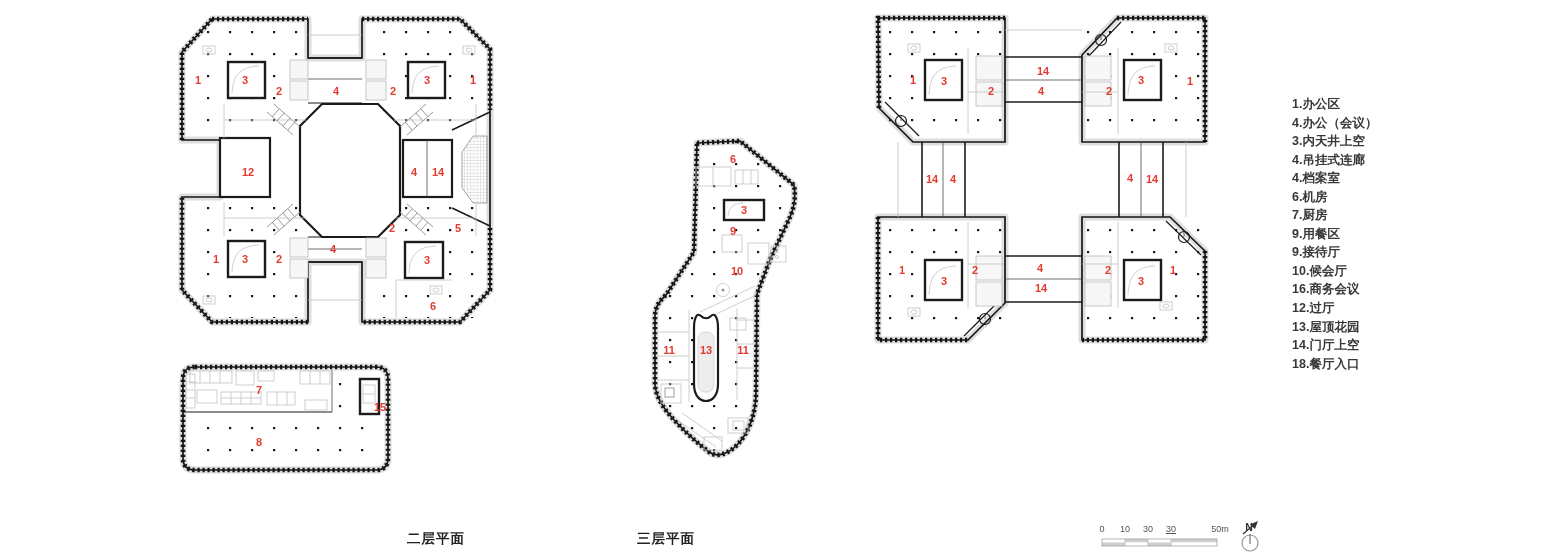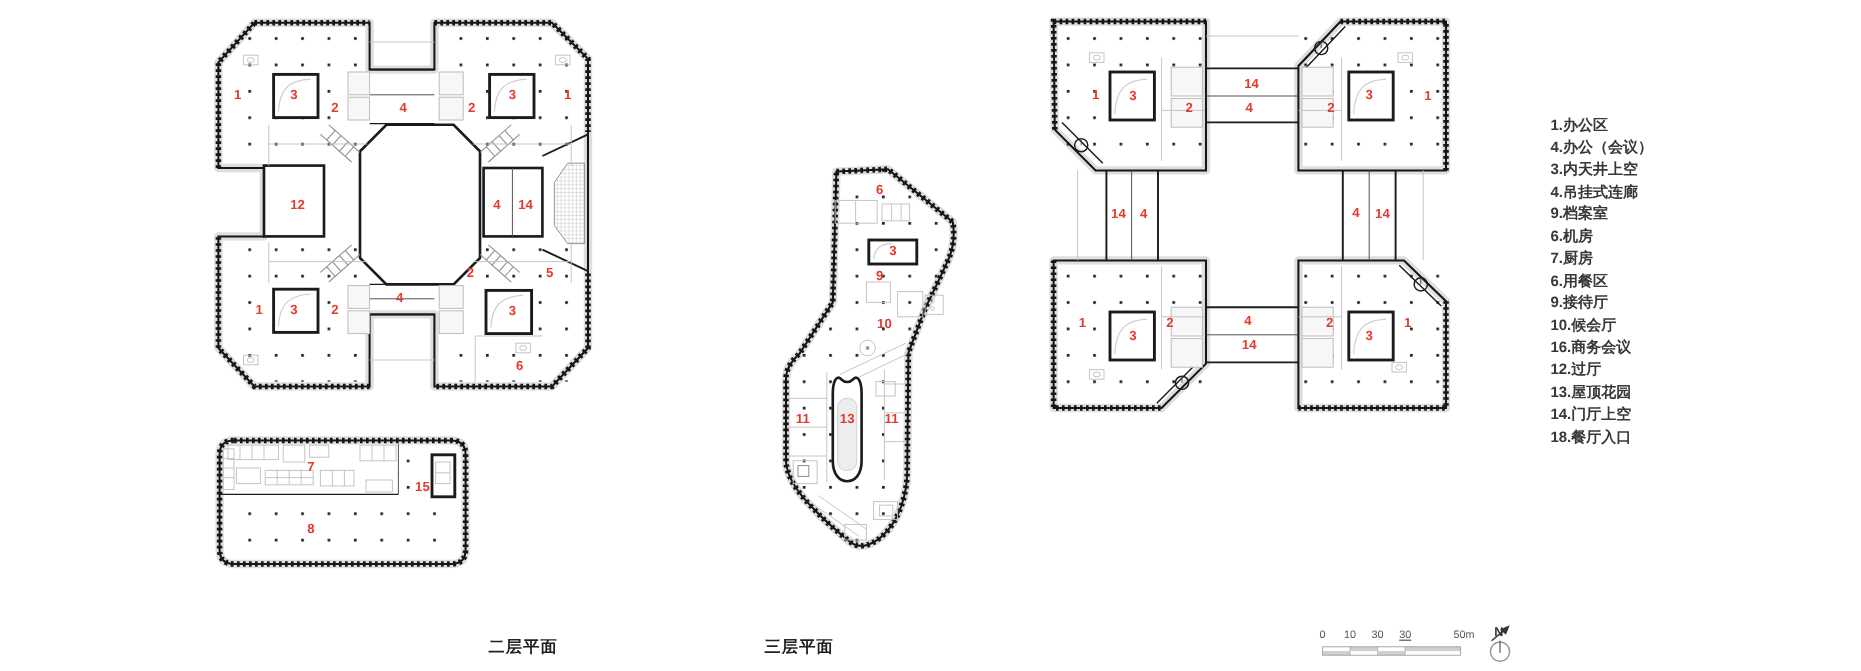--- a/index.html
+++ b/index.html
@@ -316,24 +316,24 @@
 <div id="labels-plan3-main"></div>
 
 <div class="caption" style="left:407px;top:530px;">二层平面</div>
 <div class="caption" style="left:637px;top:530px;">三层平面</div>
 
 <div id="legend">
       <div class="legend-item">1.办公区</div>
       <div class="legend-item">4.办公（会议）</div>
       <div class="legend-item">3.内天井上空</div>
       <div class="legend-item">4.吊挂式连廊</div>
-      <div class="legend-item">9.档案室</div>
+      <div class="legend-item">4.档案室</div>
       <div class="legend-item">6.机房</div>
       <div class="legend-item">7.厨房</div>
-      <div class="legend-item">6.用餐区</div>
+      <div class="legend-item">9.用餐区</div>
       <div class="legend-item">9.接待厅</div>
       <div class="legend-item">10.候会厅</div>
       <div class="legend-item">16.商务会议</div>
       <div class="legend-item">12.过厅</div>
       <div class="legend-item">13.屋顶花园</div>
       <div class="legend-item">14.门厅上空</div>
       <div class="legend-item">18.餐厅入口</div>
     </div>
 
 <div id="scale-ticks">
@@ -358,21 +358,21 @@
     <span class="room-label" style="left: 438px; top: 172px; color: rgb(226, 59, 48);">14</span>
     <span class="room-label" style="left: 216px; top: 259px; color: rgb(226, 59, 48);">1</span>
     <span class="room-label" style="left: 245px; top: 259px; color: rgb(226, 59, 48);">3</span>
     <span class="room-label" style="left: 279px; top: 259px; color: rgb(226, 59, 48);">2</span>
     <span class="room-label" style="left: 333px; top: 249px; color: rgb(226, 59, 48);">4</span>
     <span class="room-label" style="left: 392px; top: 228px; color: rgb(226, 59, 48);">2</span>
     <span class="room-label" style="left: 458px; top: 228px; color: rgb(226, 59, 48);">5</span>
     <span class="room-label" style="left: 427px; top: 260px; color: rgb(226, 59, 48);">3</span>
     <span class="room-label" style="left: 433px; top: 306px; color: rgb(226, 59, 48);">6</span>
     <span class="room-label" style="left: 259px; top: 390px; color: rgb(226, 59, 48);">7</span>
-    <span class="room-label" style="left: 352px; top: 407px; color: rgb(226, 59, 48);">15</span>
+    <span class="room-label" style="left: 380px; top: 407px; color: rgb(226, 59, 48);">15</span>
     <span class="room-label" style="left: 259px; top: 442px; color: rgb(226, 59, 48);">8</span>
     <span class="room-label" style="left: 733px; top: 159px; color: rgb(226, 59, 48);">6</span>
     <span class="room-label" style="left: 744px; top: 210px; color: rgb(226, 59, 48);">3</span>
     <span class="room-label" style="left: 733px; top: 231px; color: rgb(226, 59, 48);">9</span>
     <span class="room-label" style="left: 737px; top: 271px; color: rgb(226, 59, 48);">10</span>
     <span class="room-label" style="left: 669px; top: 350px; color: rgb(226, 59, 48);">11</span>
     <span class="room-label" style="left: 706px; top: 350px; color: rgb(226, 59, 48);">13</span>
     <span class="room-label" style="left: 743px; top: 350px; color: rgb(226, 59, 48);">11</span>
     <span class="room-label" style="left: 913px; top: 80px; color: rgb(226, 59, 48);">1</span>
     <span class="room-label" style="left: 944px; top: 81px; color: rgb(226, 59, 48);">3</span>

